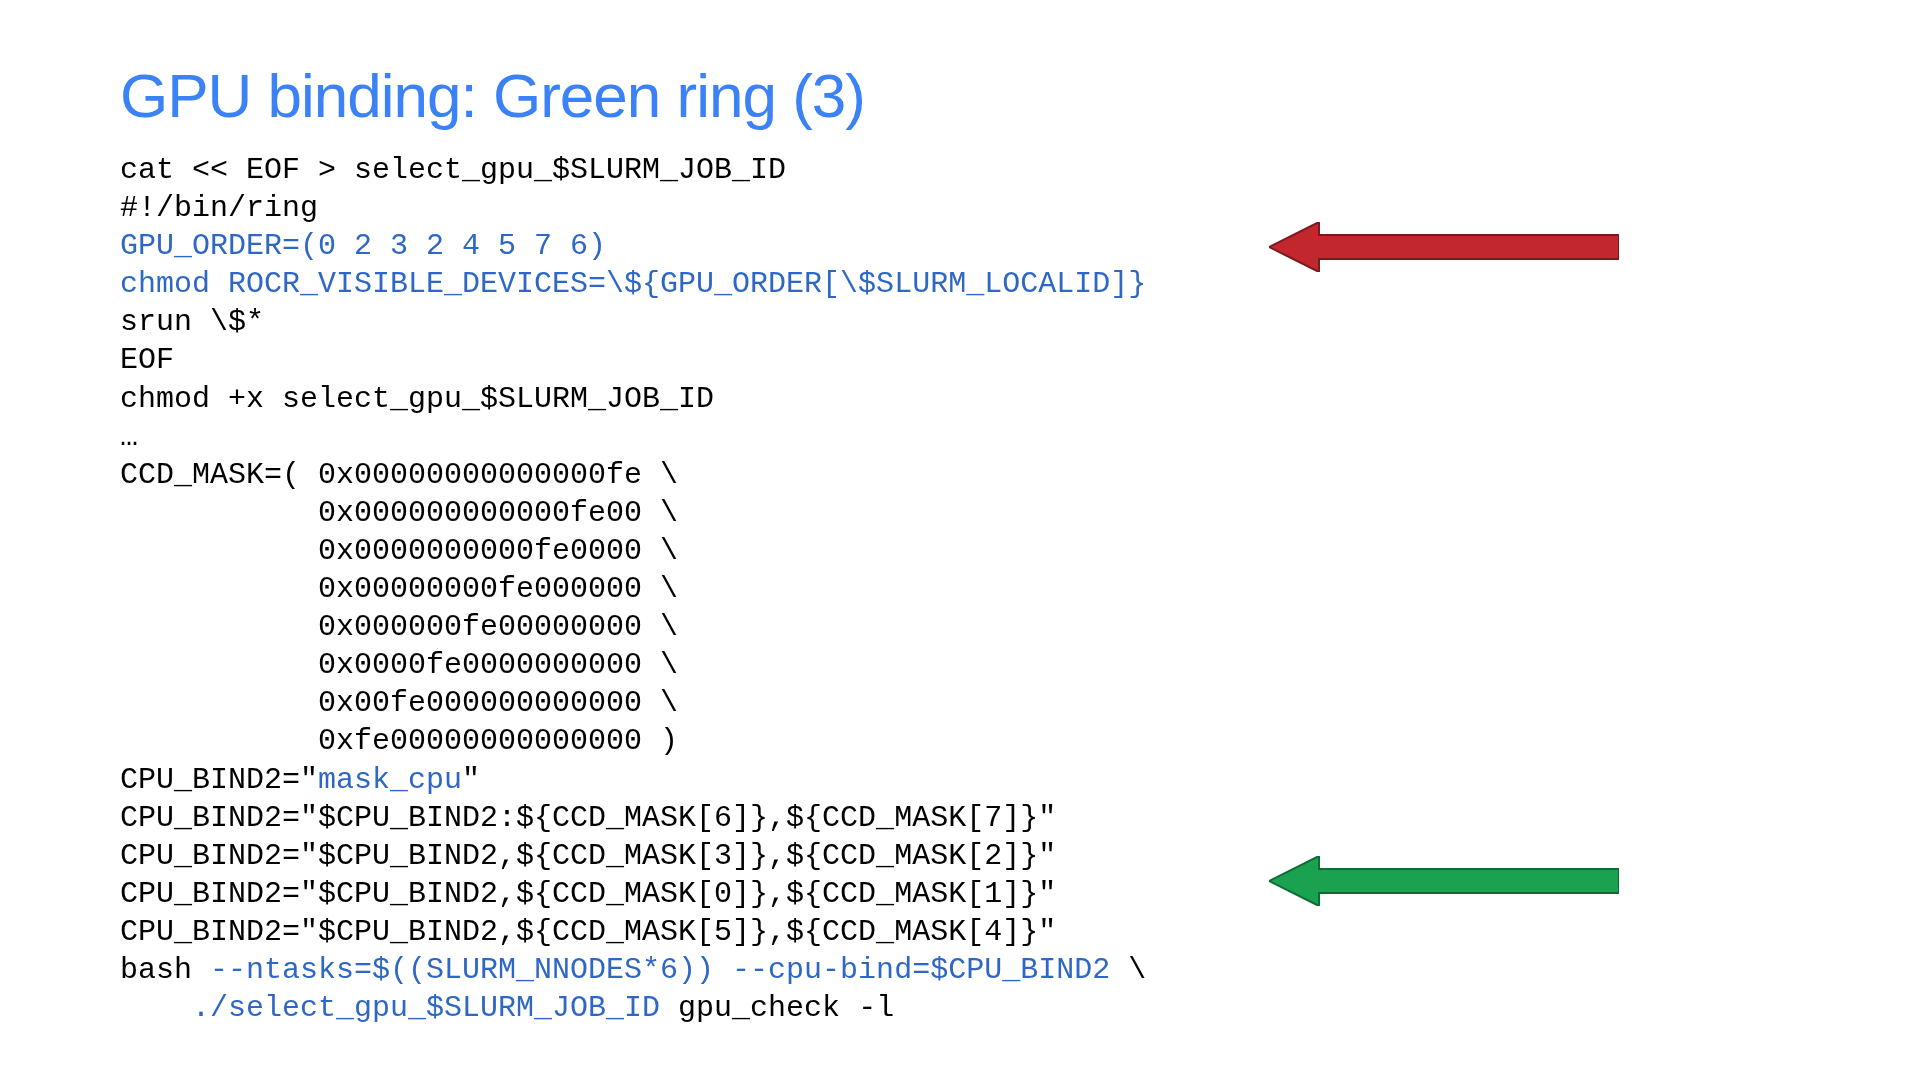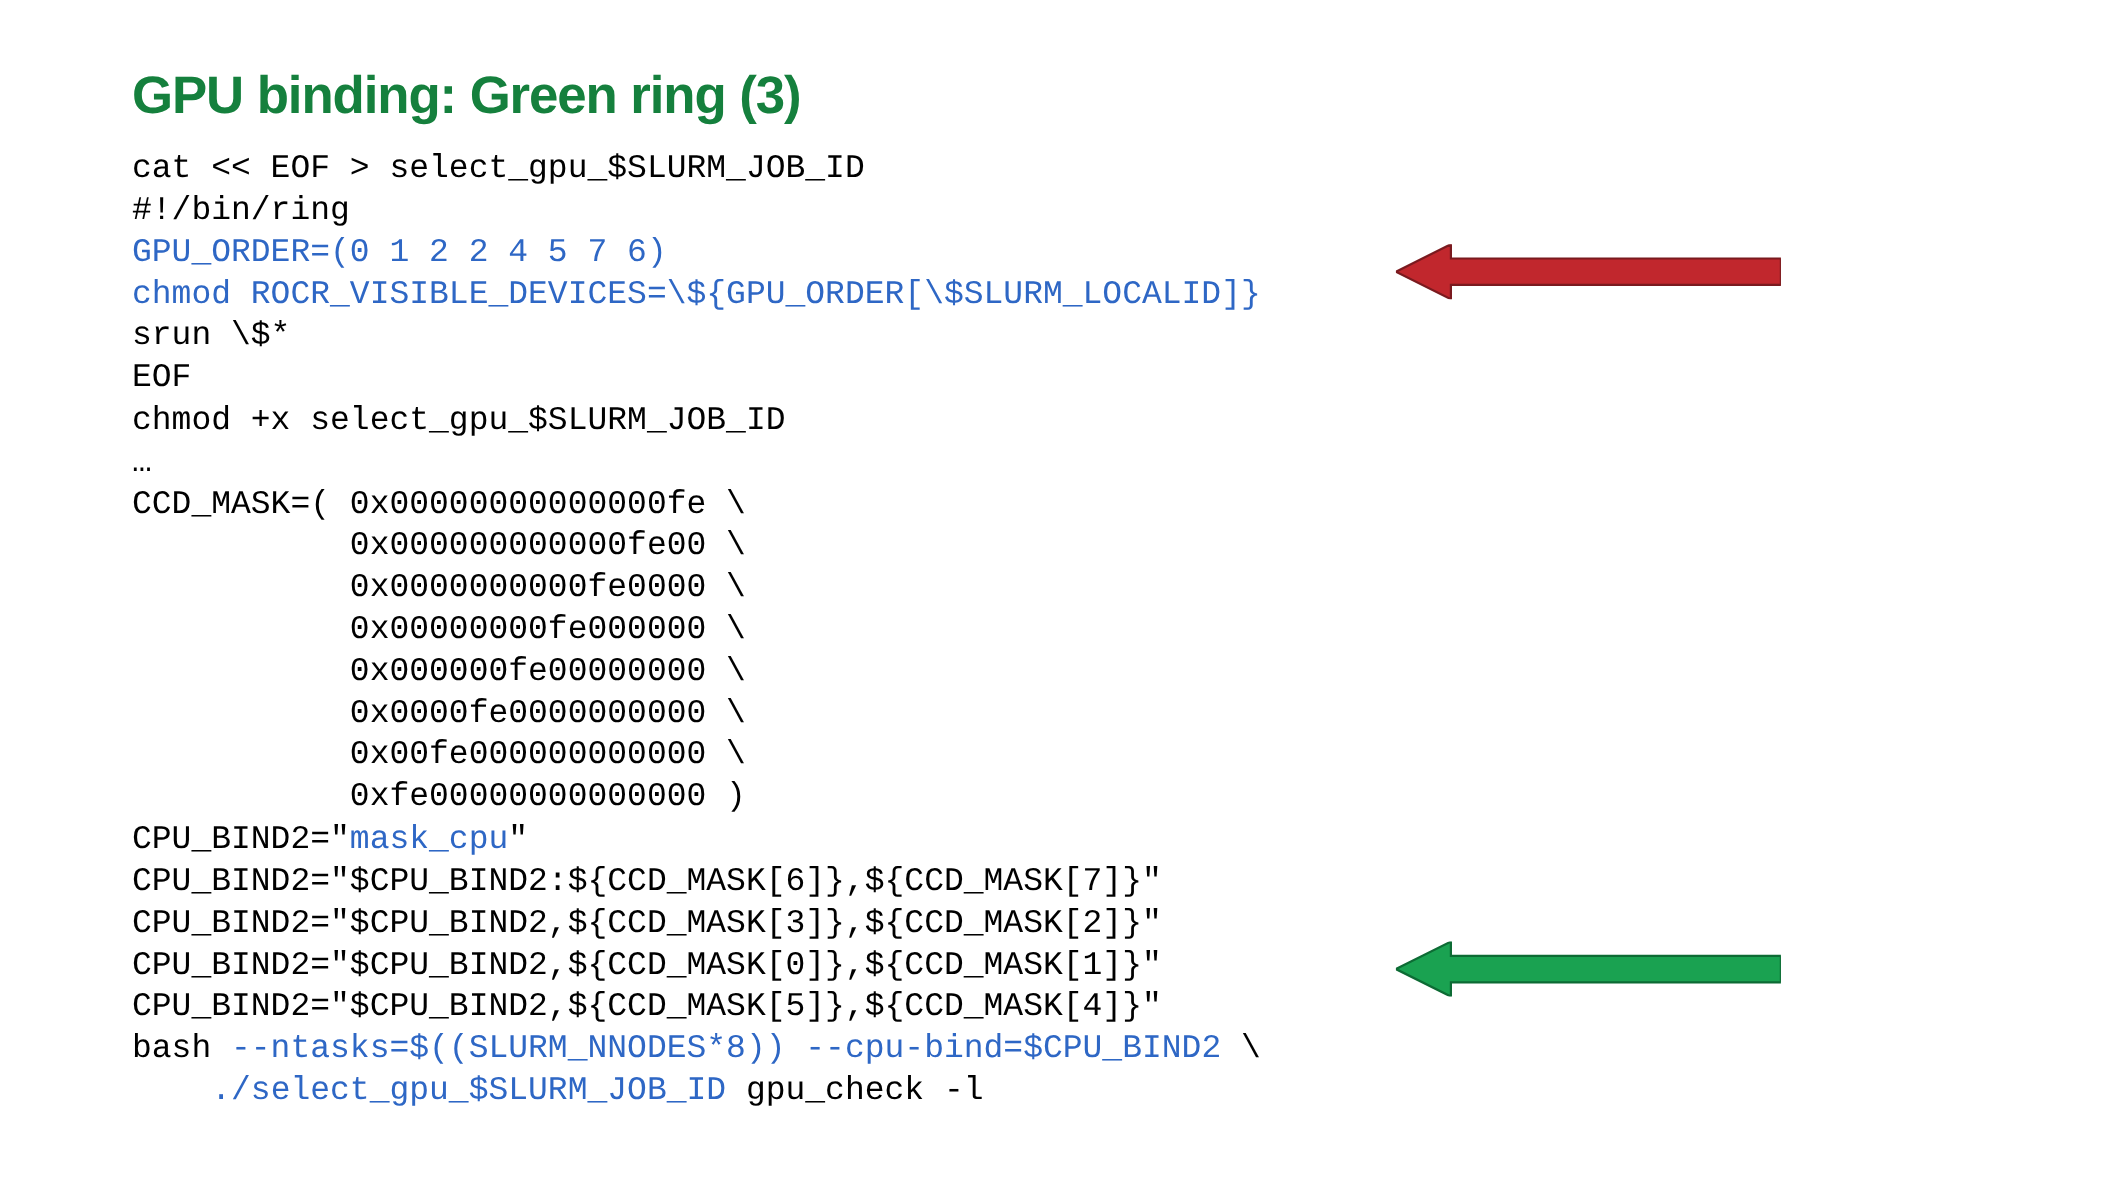--- a/index.html
+++ b/index.html
@@ -12,23 +12,23 @@
     overflow: hidden;
   }
   .slide {
     position: relative;
     width: 1920px;
     height: 1080px;
     box-sizing: border-box;
     padding: 60px 120px 0 120px;
   }
   .title {
-    font-size: 48px;
-    font-weight: 700;
-    color: #15803d;
+    font-size: 62px;
+    font-weight: 400;
+    color: #3b82f6;
     margin: 0 0 20px 0;
     letter-spacing: -1px;
   }
   .code {
     font-family: Consolas, "Courier New", monospace;
     font-size: 30px;
     line-height: 1.27;
     white-space: pre;
     color: #000;
   }
@@ -47,40 +47,40 @@
 </style>
 </head>
 <body>
 
 <div class="slide">
 
   <h1 class="title">GPU binding: Green ring (3)</h1>
 
   <div class="code"><span>cat &lt;&lt; EOF &gt; select_gpu_$SLURM_JOB_ID</span>
 <span>#!/bin/ring</span>
-<span class="hl">GPU_ORDER=(0 1 2 2 4 5 7 6)</span>
+<span class="hl">GPU_ORDER=(0 2 3 2 4 5 7 6)</span>
 <span class="hl">chmod ROCR_VISIBLE_DEVICES=\${GPU_ORDER[\$SLURM_LOCALID]}</span>
 <span>srun \$*</span>
 <span>EOF</span>
 <span>chmod +x select_gpu_$SLURM_JOB_ID</span>
 <span>…</span>
 <span>CCD_MASK=( 0x00000000000000fe \</span>
 <span>           0x000000000000fe00 \</span>
 <span>           0x0000000000fe0000 \</span>
 <span>           0x00000000fe000000 \</span>
 <span>           0x000000fe00000000 \</span>
 <span>           0x0000fe0000000000 \</span>
 <span>           0x00fe000000000000 \</span>
 <span>           0xfe00000000000000 )</span>
 <span>CPU_BIND2="</span><span class="hl">mask_cpu</span><span>"</span>
 <span>CPU_BIND2="$CPU_BIND2:${CCD_MASK[6]},${CCD_MASK[7]}"</span>
 <span>CPU_BIND2="$CPU_BIND2,${CCD_MASK[3]},${CCD_MASK[2]}"</span>
 <span>CPU_BIND2="$CPU_BIND2,${CCD_MASK[0]},${CCD_MASK[1]}"</span>
 <span>CPU_BIND2="$CPU_BIND2,${CCD_MASK[5]},${CCD_MASK[4]}"</span>
-<span>bash </span><span class="hl">--ntasks=$((SLURM_NNODES*8)) --cpu-bind=$CPU_BIND2</span><span> \</span>
+<span>bash </span><span class="hl">--ntasks=$((SLURM_NNODES*6)) --cpu-bind=$CPU_BIND2</span><span> \</span>
 <span>    </span><span class="hl">./select_gpu_$SLURM_JOB_ID</span><span> gpu_check -l</span></div>
 
   <div class="arrow" style="top:222px;left:1269px;width:350px;">
     <svg viewBox="0 0 350 50" preserveAspectRatio="none">
       <polygon stroke-width="2" points="0,25 50,0 50,13 350,13 350,37 50,37 50,50" fill="#c1272d"></polygon>
       <polygon fill="none" stroke-width="2" points="0,25 50,0 50,13 350,13 350,37 50,37 50,50" stroke="#7a1a1f"></polygon>
     </svg>
   </div>
 
   <div class="arrow" style="top:856px;left:1269px;width:350px;">

